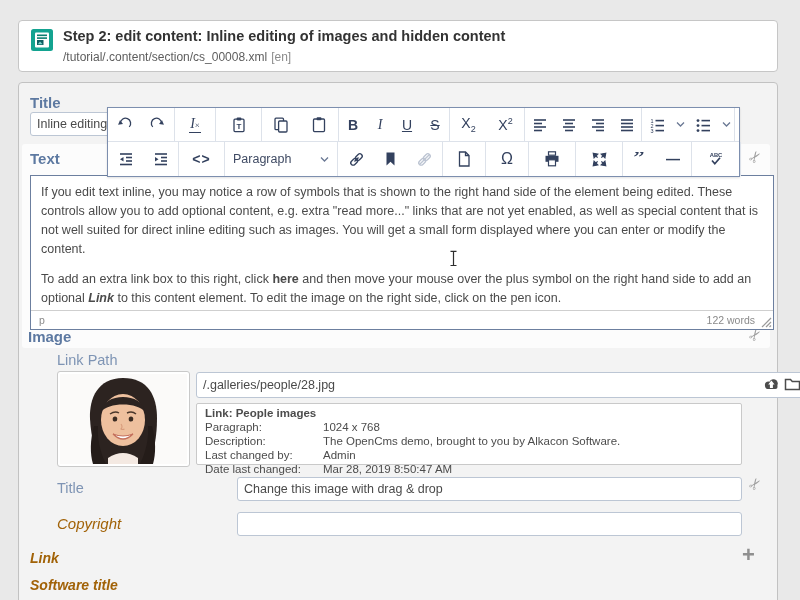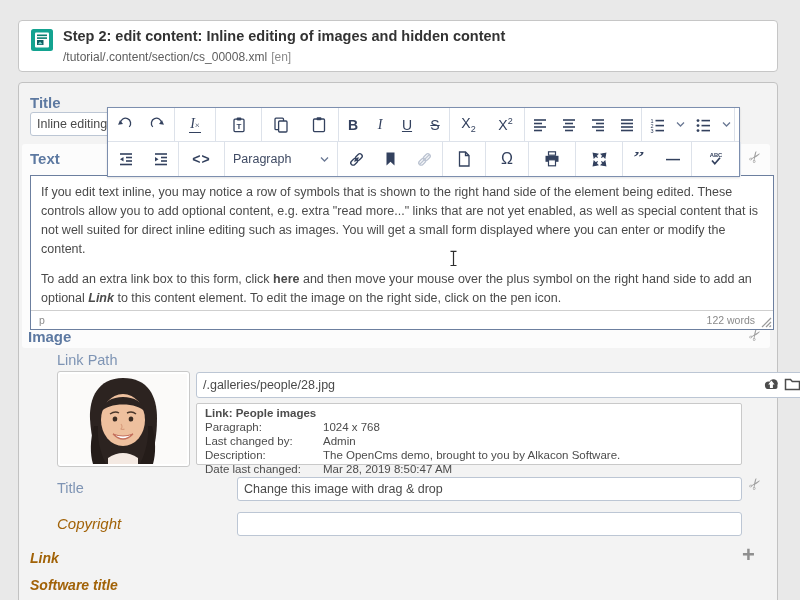--- a/index.html
+++ b/index.html
@@ -356,21 +356,21 @@
             </svg>
         </div>
       </div>
       <div class="grp" style="flex:1"></div>
     </div>
   </div>
 
   <div class="editor-box">
     <div class="editor-text">
       <p>If you edit text inline, you may notice a row of symbols that is shown to the right hand side of the element being edited. These controls allow you to add optional content, e.g. extra "read more..." links that are not yet enabled, as well as special content that is not well suited for direct inline editing such as images. You will get a small form displayed where you can enter or modify the content.</p>
-      <p><span>To add an extra link box to this form, click </span><b>here</b><span> and then move your mouse over the plus symbol on the right hand side to add an optional </span><b style="font-style:italic;">Link</b><span> to this content element. To edit the image on the right side, click on the pen icon.</span></p>
+      <p><span>To add an extra link box to this right, click </span><b>here</b><span> and then move your mouse over the plus symbol on the right hand side to add an optional </span><b style="font-style:italic;">Link</b><span> to this content element. To edit the image on the right side, click on the pen icon.</span></p>
     </div>
     <div class="statusbar">
       <span>p</span>
       <span style="margin-right:8px;">122 words</span>
       <svg class="resize-h" width="11" height="11" viewBox="0 0 11 11" stroke="#9a9a9a" stroke-width="1.2">
           <line x1="10" y1="1" x2="1" y2="10"></line>
           <line x1="10" y1="5" x2="5" y2="10"></line>
           <line x1="10" y1="8.5" x2="8.5" y2="10"></line>
         </svg>
     </div>
@@ -417,26 +417,26 @@
       </svg>
   </div>
 
   <div class="info-box">
     <div class="info-head">Link: People images</div>
     <div class="irow">
         <span class="il">Paragraph:</span>
         <span>1024 x 768</span>
       </div>
     <div class="irow">
+        <span class="il">Description:</span>
+        <span>The OpenCms demo, brought to you by Alkacon Software.</span>
+      </div>
+    <div class="irow">
         <span class="il">Last changed by:</span>
         <span>Admin</span>
-      </div>
-    <div class="irow">
-        <span class="il">Description:</span>
-        <span>The OpenCms demo, brought to you by Alkacon Software.</span>
       </div>
     <div class="irow">
         <span class="il">Date last changed:</span>
         <span>Mar 28, 2019 8:50:47 AM</span>
       </div>
   </div>
 
   <div class="lbl-blue" style="position:absolute;left:57px;top:468px;">Title</div>
   <input class="inp" style="position: absolute; left: 237px; top: 465px; width: 505px; height: 24px;" value="Change this image with drag &amp; drop">
   <div class="scissors" style="left:749px;top:463px;">✂</div>

